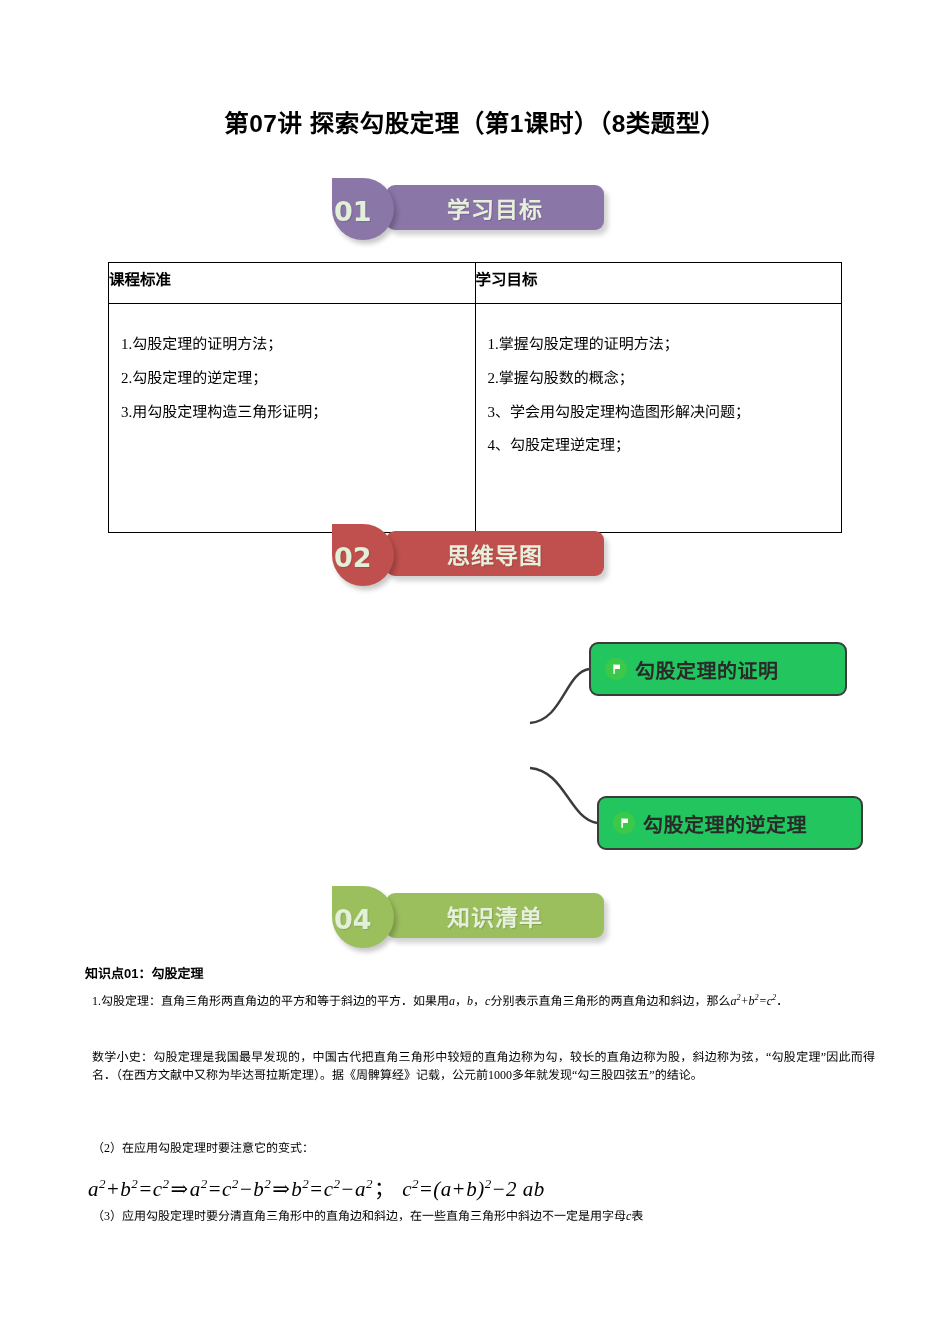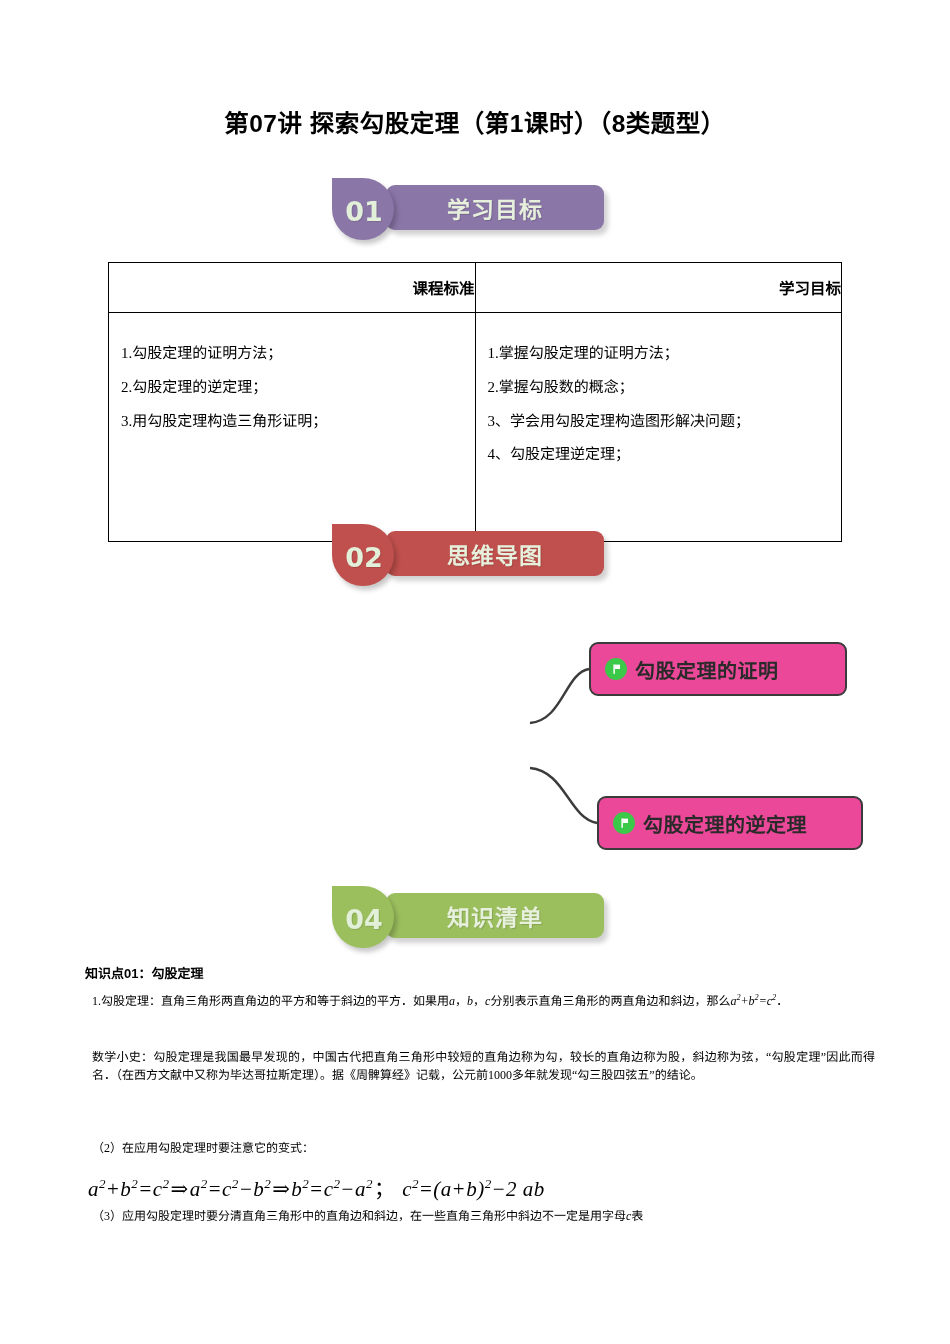--- a/index.html
+++ b/index.html
@@ -43,21 +43,20 @@
   }
   .badge-drop {
     position: absolute;
     left: 0;
     top: 0;
     width: 62px;
     height: 62px;
     border-radius: 0 50% 50% 50%;
     display: flex;
     align-items: center;
-    justify-content: center;
     box-shadow: 3px 4px 5px rgba(0,0,0,0.22);
     z-index: 2;
   }
   .badge-drop span {
     font-family: "DejaVu Sans", "Liberation Sans", sans-serif;
     font-weight: bold;
     font-size: 27px;
     color: #e2efd9;
     letter-spacing: 0px;
     line-height: 1;
@@ -106,25 +105,25 @@
     top: 262px;
     width: 734px;
     border-collapse: collapse;
     table-layout: fixed;
   }
   .goals-table td, .goals-table th {
     border: 1px solid #000;
     vertical-align: top;
   }
   .goals-table th {
-    text-align: right;
+    text-align: left;
     font-weight: bold;
     font-size: 15.5px;
     height: 32px;
-    padding: 13px 0 4px 0;
+    padding: 4px 0 4px 0;
     font-family: "Liberation Serif", "DejaVu Serif", serif;
   }
   .goals-table td {
     height: 196px;
     padding: 24px 12px 8px 12px;
     font-size: 15px;
     line-height: 2.25;
   }
   .goals-table td p { margin: 0; }
 
@@ -158,21 +157,21 @@
     font-family: "DejaVu Sans", "Liberation Sans", sans-serif;
     font-weight: bold;
     font-size: 30px;
     color: #ffffff;
     letter-spacing: 1px;
     text-shadow: 1px 1px 1px rgba(0,0,0,0.10);
   }
   .mm-node-leaf {
     position: absolute;
     height: 54px;
-    background: #ec4899;
+    background: #22c55e;
     border: 2px solid #3b3b3b;
     border-radius: 9px;
     display: flex;
     align-items: center;
     padding-left: 14px;
     z-index: 3;
     box-sizing: border-box;
   }
   #mm-leaf-1 { left: 494px; top: 14px; width: 258px; }
   #mm-leaf-2 { left: 502px; top: 168px; width: 266px; text-align: right; }

